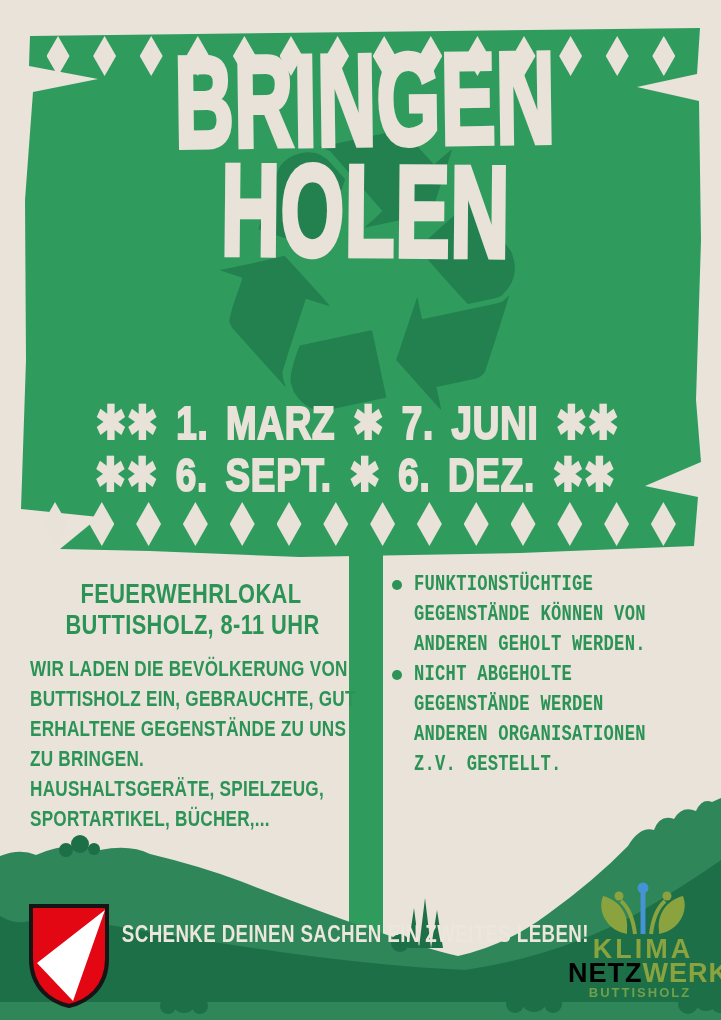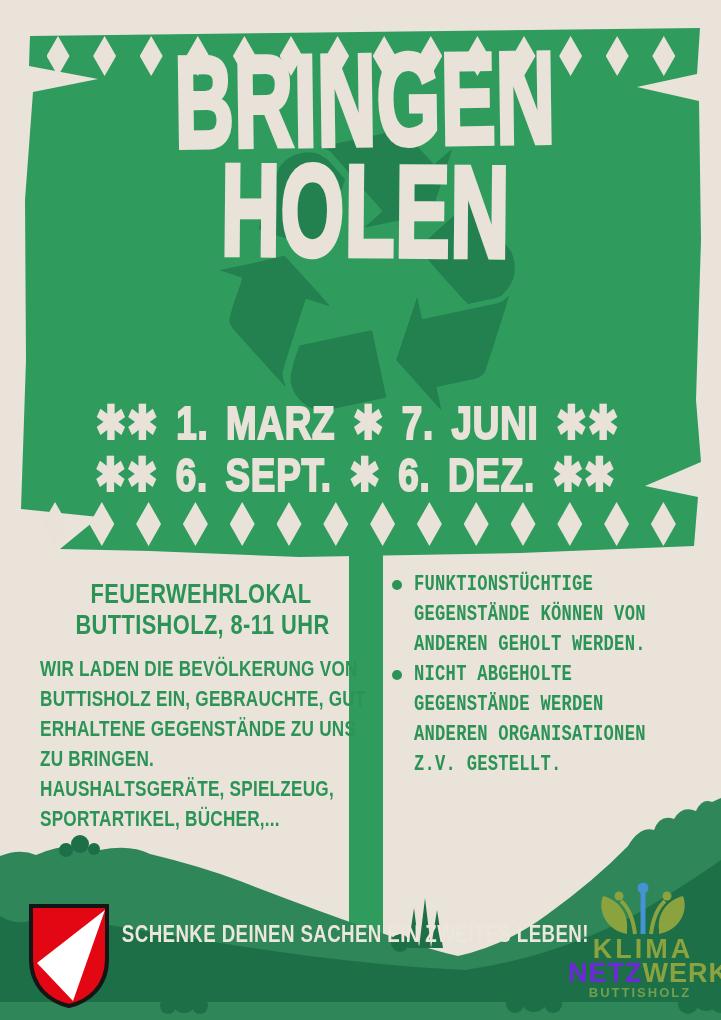--- a/index.html
+++ b/index.html
@@ -46,21 +46,21 @@
   .date-line > span{
     display:inline-block; white-space:nowrap;
     font-family:"Liberation Sans","DejaVu Sans",sans-serif;
     font-weight:bold; font-size:46px; line-height:1;
     color:#e8e2d8; -webkit-text-stroke:2px #e8e2d8;
     letter-spacing:1px; word-spacing:8px;
     transform:scale(0.8,1.02); transform-origin:50% 90%;
   }
 
   
-  .left-col{position:absolute; left:40px; top:578px; width:322px; z-index:2;}
+  .left-col{position:absolute; left:30px; top:578px; width:322px; z-index:2;}
   .heading-line{
     white-space:nowrap; text-align:center; font-weight:bold; font-size:28px; line-height:31px;
     color:#2a9355; letter-spacing:0.5px;
     transform:scaleX(0.78); transform-origin:50% 0;
   }
   .para{margin-top:14px;}
   .para + .para{margin-top:0;}
   .body-line{
     white-space:nowrap; font-weight:bold; font-size:22px; line-height:30px;
     color:#2a9355; letter-spacing:0.3px;
@@ -87,21 +87,21 @@
   }
 
   .shield-svg{position:absolute; left:26px; top:901px; z-index:4;}
 
   .klima-logo{position:absolute; left:568px; top:880px; width:150px; z-index:4; text-align:center;}
   .klima-plant{margin:0 auto;}
   .klima-word1{
     font-weight:bold; font-size:27px; line-height:26px; color:#8ba33f; letter-spacing:3px;
   }
   .klima-word2{font-weight:bold; font-size:27px; line-height:26px; letter-spacing:1px; margin-top:-2px;}
-  .klima-word2 .blue{color:#6d28d9;}
+  .klima-word2 .blue{color:#000000;}
   .klima-word2 .olive{color:#8ba33f;}
   .klima-sub{
     font-weight:bold; font-size:13px; line-height:14px; color:#6fa04e;
     letter-spacing:2px; text-align:center; padding-right:6px;
   }
 </style>
 </head>
 <body>
 
 <div class="stage">

